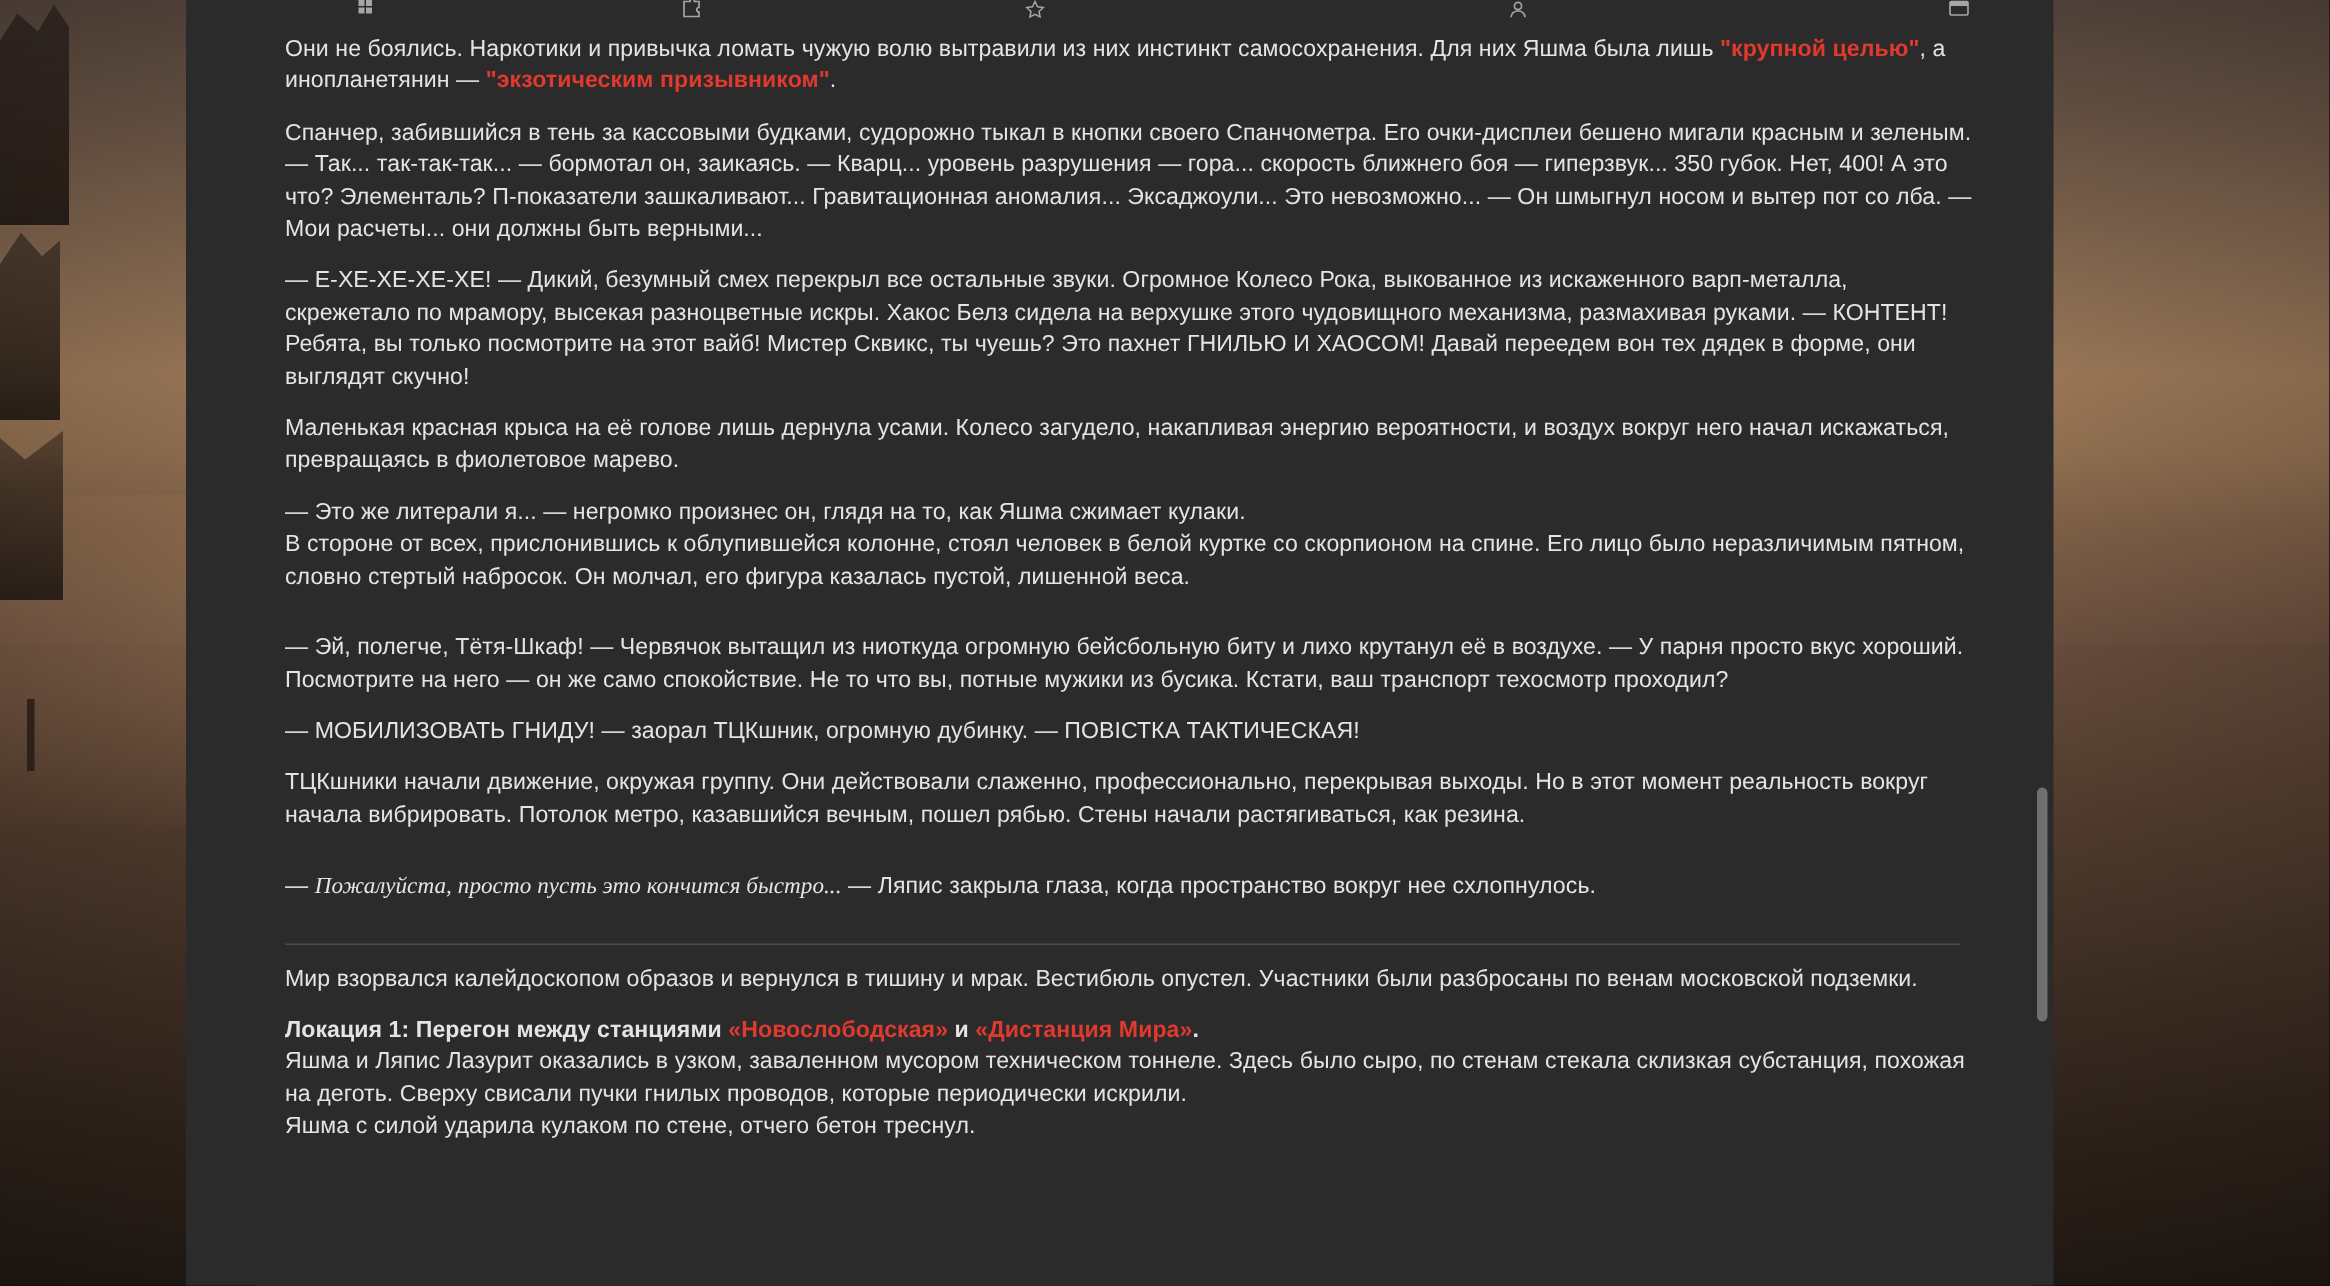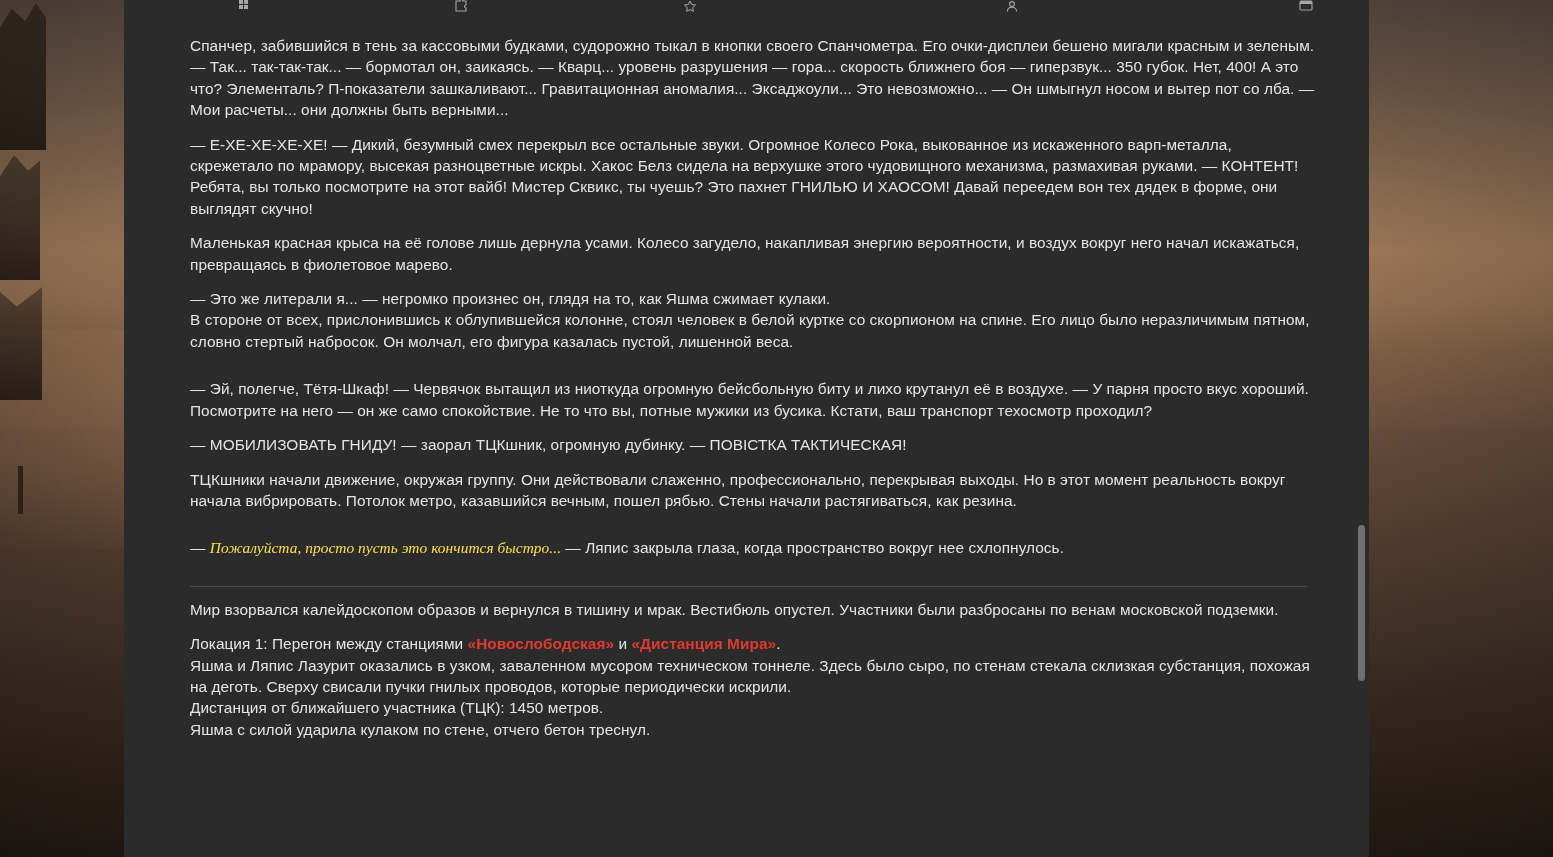--- a/index.html
+++ b/index.html
@@ -121,23 +121,23 @@
     padding-top: 4px;
   }
   p, .para {
     margin: 0 0 0px 0;
     font-size: 15.4px;
     line-height: 21.4px;
     color: #e4e4e4;
     letter-spacing: 0.05px;
   }
   .red { color: #e03a2f; font-weight: 700; }
-  .bold { font-weight: 400; margin-top: 44px; }
+  .bold { font-weight: 700; margin-top: 44px; }
   .ital-grey {
-    color: #fde047;
+    color: #e5e5e5;
     font-style: italic;
     font-family: "Liberation Serif", serif;
     font-size: 15.4px;
   }
   hr.sep {
     border: 0;
     border-top: 1px solid #4a4a4a;
     margin: 14px 0 12px 0;
     width: 1117px;
   }
@@ -206,20 +206,21 @@
   <span class="chrome-icon" style="left:1175px;">
     <svg viewBox="0 0 14 12" width="14" height="12">
         <rect x="1" y="1" width="12" height="9" rx="1" fill="none" stroke="#cfcfcf" stroke-width="1.1"></rect>
         <rect x="1" y="1" width="12" height="3" fill="#cfcfcf"></rect>
       </svg>
   </span>
 </div>
 
 <div class="reader">
   <div class="reader-inner" id="doc-root">
+      <p class="para"><span>Они не боялись. Наркотики и привычка ломать чужую волю вытравили из них инстинкт самосохранения. Для них Яшма была лишь </span><span class="red">"крупной целью"</span><span>, а инопланетянин — </span><span class="red">"экзотическим призывником"</span><span>.</span></p>
       <div style="height: 13px;"></div>
       <p class="para"><span>Спанчер, забившийся в тень за кассовыми будками, судорожно тыкал в кнопки своего Спанчометра. Его очки-дисплеи бешено мигали красным и зеленым.</span></p>
       <p class="para"><span>— Так... так-так-так... — бормотал он, заикаясь. — Кварц... уровень разрушения — гора... скорость ближнего боя — гиперзвук... 350 губок. Нет, 400! А это что? Элементаль? П-показатели зашкаливают... Гравитационная аномалия... Эксаджоули... Это невозможно... — Он шмыгнул носом и вытер пот со лба. — Мои расчеты... они должны быть верными...</span></p>
       <div style="height: 13px;"></div>
       <p class="para"><span>— Е-ХЕ-ХЕ-ХЕ-ХЕ! — Дикий, безумный смех перекрыл все остальные звуки. Огромное Колесо Рока, выкованное из искаженного варп-металла, скрежетало по мрамору, высекая разноцветные искры. Хакос Белз сидела на верхушке этого чудовищного механизма, размахивая руками. — КОНТЕНТ! Ребята, вы только посмотрите на этот вайб! Мистер Сквикс, ты чуешь? Это пахнет ГНИЛЬЮ И ХАОСОМ! Давай переедем вон тех дядек в форме, они выглядят скучно!</span></p>
       <div style="height: 13px;"></div>
       <p class="para"><span>Маленькая красная крыса на её голове лишь дернула усами. Колесо загудело, накапливая энергию вероятности, и воздух вокруг него начал искажаться, превращаясь в фиолетовое марево.</span></p>
       <div style="height: 13px;"></div>
       <p class="para"><span>— Это же литерали я... — негромко произнес он, глядя на то, как Яшма сжимает кулаки.</span></p>
       <p class="para"><span>В стороне от всех, прислонившись к облупившейся колонне, стоял человек в белой куртке со скорпионом на спине. Его лицо было неразличимым пятном, словно стертый набросок. Он молчал, его фигура казалась пустой, лишенной веса.</span></p>
@@ -232,20 +233,19 @@
       <p class="para"><span>ТЦКшники начали движение, окружая группу. Они действовали слаженно, профессионально, перекрывая выходы. Но в этот момент реальность вокруг начала вибрировать. Потолок метро, казавшийся вечным, пошел рябью. Стены начали растягиваться, как резина.</span></p>
       <div style="height: 13px;"></div>
       <div style="height: 13px;"></div>
       <p class="para"><span>— </span><span class="ital-grey">Пожалуйста, просто пусть это кончится быстро...</span><span> — Ляпис закрыла глаза, когда пространство вокруг нее схлопнулось.</span></p>
       <div style="height: 13px;"></div>
       <hr class="sep">
       <p class="para"><span>Мир взорвался калейдоскопом образов и вернулся в тишину и мрак. Вестибюль опустел. Участники были разбросаны по венам московской подземки.</span></p>
       <div style="height: 13px;"></div>
       <p class="para"><span class="bold">Локация 1: Перегон между станциями </span><span class="red">«Новослободская»</span><span class="bold"> и </span><span class="red">«Дистанция Мира»</span><span class="bold">.</span></p>
       <p class="para"><span>Яшма и Ляпис Лазурит оказались в узком, заваленном мусором техническом тоннеле. Здесь было сыро, по стенам стекала склизкая субстанция, похожая на деготь. Сверху свисали пучки гнилых проводов, которые периодически искрили.</span></p>
-      <p class="para"><span class="bold">Дистанция от ближайшего участника (ТЦК): 1450 метров.</span></p>
       <p class="para"><span>Яшма с силой ударила кулаком по стене, отчего бетон треснул.</span></p>
     </div>
 
   <div class="scrollbar-track">
     <div class="scrollbar-thumb" id="sb-thumb" style="top: 487px; height: 156px;"></div>
   </div>
 </div>
 
 </body></html>

